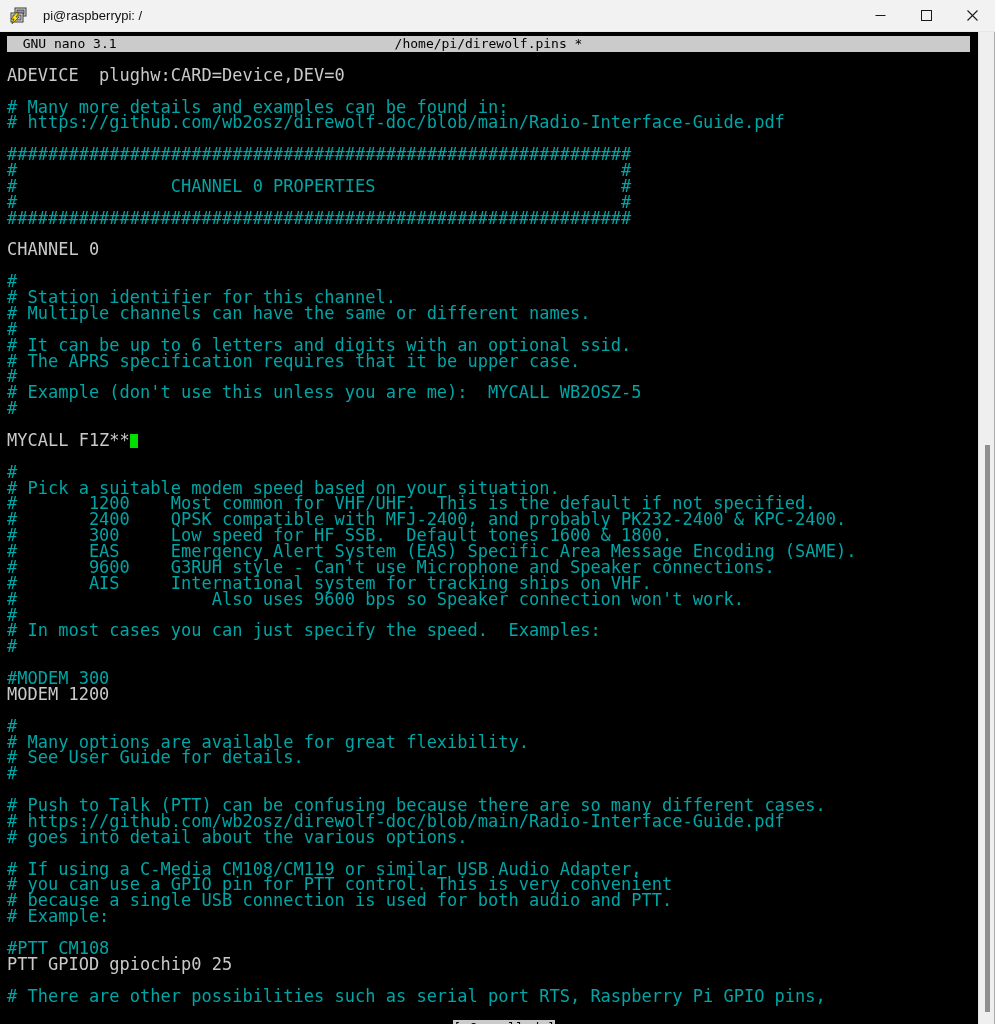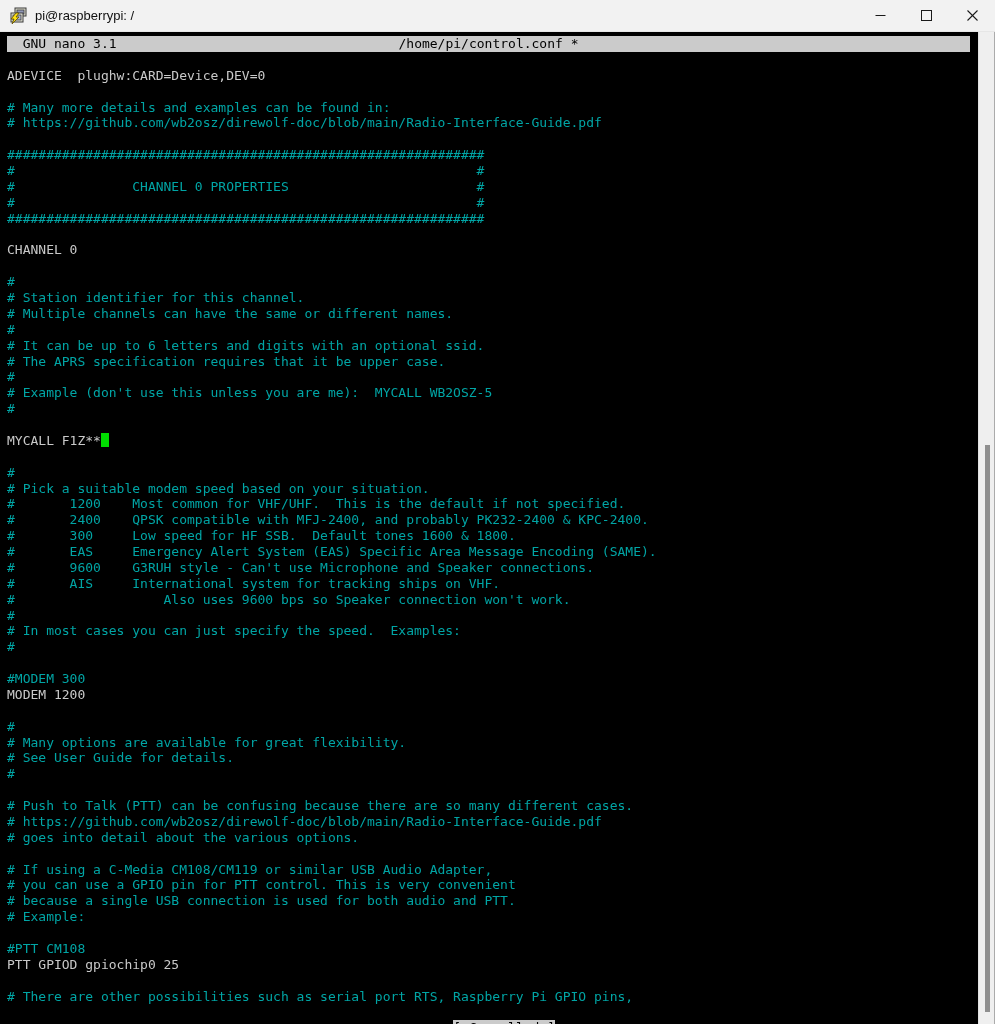--- a/index.html
+++ b/index.html
@@ -8,42 +8,42 @@
     background:#000;font-family:"DejaVu Sans Mono","Liberation Mono",monospace;
   }
   
   .titlebar{
     position:absolute;left:0;top:0;width:995px;height:32px;
     background:#f2f2f2;display:flex;align-items:center;
     border-bottom:1px solid #e6e6e6;box-sizing:border-box;
   }
   .title-icon{margin-left:9px;width:18px;height:18px;flex:0 0 auto}
   .title-text{
-    margin-left:8px;font-family:"Liberation Sans","DejaVu Sans",sans-serif;
+    margin-left:16px;font-family:"Liberation Sans","DejaVu Sans",sans-serif;
     font-size:13px;color:#101010;white-space:pre;
   }
   .controls{margin-left:auto;display:flex;height:100%}
   .ctrl-btn{
     width:46px;height:100%;display:flex;align-items:center;justify-content:center;
     background:transparent;border:0;padding:0;cursor:default;
   }
   
   .terminal{
     position:absolute;left:0;top:32px;width:978px;height:992px;
     background:var(--bg);
   }
   .nano-bar{
     position:absolute;left:7px;top:4px;width:963px;height:16px;
     background:var(--bar);color:#000;font-size:13px;line-height:16px;white-space:pre;
   }
   .nano-app{position:absolute;left:0;top:0;white-space:pre}
   .nano-file{position:absolute;left:0;top:0;width:100%;text-align:center;white-space:pre}
   #term-lines{
     position:absolute;left:7px;top:35.8px;
-    font-size:13px;line-height:15.88px;white-space:pre;color:var(--plain);
+    font-size:17px;line-height:15.88px;white-space:pre;color:var(--plain);
   }
   .ln{min-height:15.88px}
   .ln.comment{color:var(--comment)}
   .ln.plain{color:var(--plain)}
   .cursor{
     display:inline-block;width:7.8px;height:14px;
     background:var(--cursor);vertical-align:-2px;
   }
   .status-row{
     position:absolute;left:7px;top:972.6px;width:963px;height:15.88px;
@@ -89,21 +89,21 @@
           <line x1="0.5" y1="0.5" x2="10.5" y2="10.5" stroke="#1a1a1a" stroke-width="1.1"></line>
           <line x1="10.5" y1="0.5" x2="0.5" y2="10.5" stroke="#1a1a1a" stroke-width="1.1"></line>
         </svg>
     </button>
   </div>
 </div>
 
 <div class="terminal">
 
   <div class="nano-bar">
-    <span class="nano-file">/home/pi/control.conf *</span>
+    <span class="nano-file">/home/pi/direwolf.pins *</span>
     <span class="nano-app">  GNU nano 3.1</span>
   </div>
 
   <div id="term-lines"><div class="ln plain">ADEVICE  plughw:CARD=Device,DEV=0</div><div class="ln comment"></div><div class="ln comment"># Many more details and examples can be found in:</div><div class="ln comment"># https://github.com/wb2osz/direwolf-doc/blob/main/Radio-Interface-Guide.pdf</div><div class="ln comment"></div><div class="ln comment">#############################################################</div><div class="ln comment">#                                                           #</div><div class="ln comment">#               CHANNEL 0 PROPERTIES                        #</div><div class="ln comment">#                                                           #</div><div class="ln comment">#############################################################</div><div class="ln comment"></div><div class="ln plain">CHANNEL 0</div><div class="ln comment"></div><div class="ln comment">#</div><div class="ln comment"># Station identifier for this channel.</div><div class="ln comment"># Multiple channels can have the same or different names.</div><div class="ln comment">#</div><div class="ln comment"># It can be up to 6 letters and digits with an optional ssid.</div><div class="ln comment"># The APRS specification requires that it be upper case.</div><div class="ln comment">#</div><div class="ln comment"># Example (don't use this unless you are me):  MYCALL WB2OSZ-5</div><div class="ln comment">#</div><div class="ln comment"></div><div class="ln plain">MYCALL F1Z**<span class="cursor"></span></div><div class="ln comment"></div><div class="ln comment">#</div><div class="ln comment"># Pick a suitable modem speed based on your situation.</div><div class="ln comment">#       1200    Most common for VHF/UHF.  This is the default if not specified.</div><div class="ln comment">#       2400    QPSK compatible with MFJ-2400, and probably PK232-2400 &amp; KPC-2400.</div><div class="ln comment">#       300     Low speed for HF SSB.  Default tones 1600 &amp; 1800.</div><div class="ln comment">#       EAS     Emergency Alert System (EAS) Specific Area Message Encoding (SAME).</div><div class="ln comment">#       9600    G3RUH style - Can't use Microphone and Speaker connections.</div><div class="ln comment">#       AIS     International system for tracking ships on VHF.</div><div class="ln comment">#                   Also uses 9600 bps so Speaker connection won't work.</div><div class="ln comment">#</div><div class="ln comment"># In most cases you can just specify the speed.  Examples:</div><div class="ln comment">#</div><div class="ln comment"></div><div class="ln comment">#MODEM 300</div><div class="ln plain">MODEM 1200</div><div class="ln comment"></div><div class="ln comment">#</div><div class="ln comment"># Many options are available for great flexibility.</div><div class="ln comment"># See User Guide for details.</div><div class="ln comment">#</div><div class="ln comment"></div><div class="ln comment"># Push to Talk (PTT) can be confusing because there are so many different cases.</div><div class="ln comment"># https://github.com/wb2osz/direwolf-doc/blob/main/Radio-Interface-Guide.pdf</div><div class="ln comment"># goes into detail about the various options.</div><div class="ln comment"></div><div class="ln comment"># If using a C-Media CM108/CM119 or similar USB Audio Adapter,</div><div class="ln comment"># you can use a GPIO pin for PTT control. This is very convenient</div><div class="ln comment"># because a single USB connection is used for both audio and PTT.</div><div class="ln comment"># Example:</div><div class="ln comment"></div><div class="ln comment">#PTT CM108</div><div class="ln plain">PTT GPIOD gpiochip0 25</div><div class="ln comment"></div><div class="ln comment"># There are other possibilities such as serial port RTS, Raspberry Pi GPIO pins,</div></div>
 
   <div class="status-row">
     <span class="status-label">[ Cancelled ]</span>
   </div>
 
 </div>

